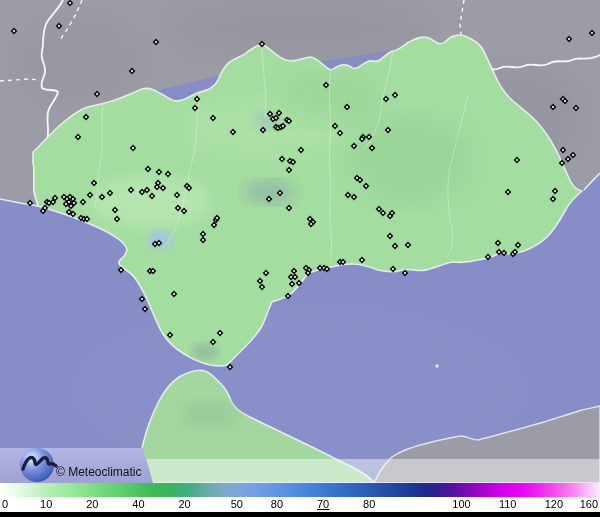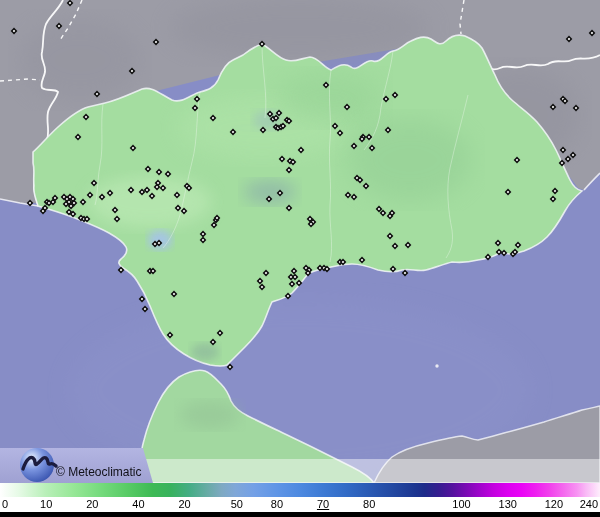--- a/index.html
+++ b/index.html
@@ -806,18 +806,18 @@
       <span style="left: 7.69231%; transform: translateX(-50%);">10</span>
       <span style="left: 15.3846%; transform: translateX(-50%);">20</span>
       <span style="left: 23.0769%; transform: translateX(-50%);">40</span>
       <span style="left: 30.7692%; transform: translateX(-50%);">20</span>
       <span style="left: 38.4615%; transform: translateX(-50%); padding-left: 12px;">50</span>
       <span style="left: 46.1538%; transform: translateX(-50%);">80</span>
       <span style="left: 53.8462%; transform: translateX(-50%); text-decoration: underline;">70</span>
       <span style="left: 61.5385%; transform: translateX(-50%);">80</span>
       <span style="left: 69.2308%; transform: translateX(-50%); margin-top: 30px;">90</span>
       <span style="left: 76.9231%; transform: translateX(-50%);">100</span>
-      <span style="left: 84.6154%; transform: translateX(-50%);">130</span>
+      <span style="left: 84.6154%; transform: translateX(-50%);">110</span>
       <span style="left: 92.3077%; transform: translateX(-50%);">120</span>
-      <span style="right: 2px;">240</span>
+      <span style="right: 2px;">160</span>
     </div>
   <div class="bottom-border"></div>
 </div>
 
 </body></html>

